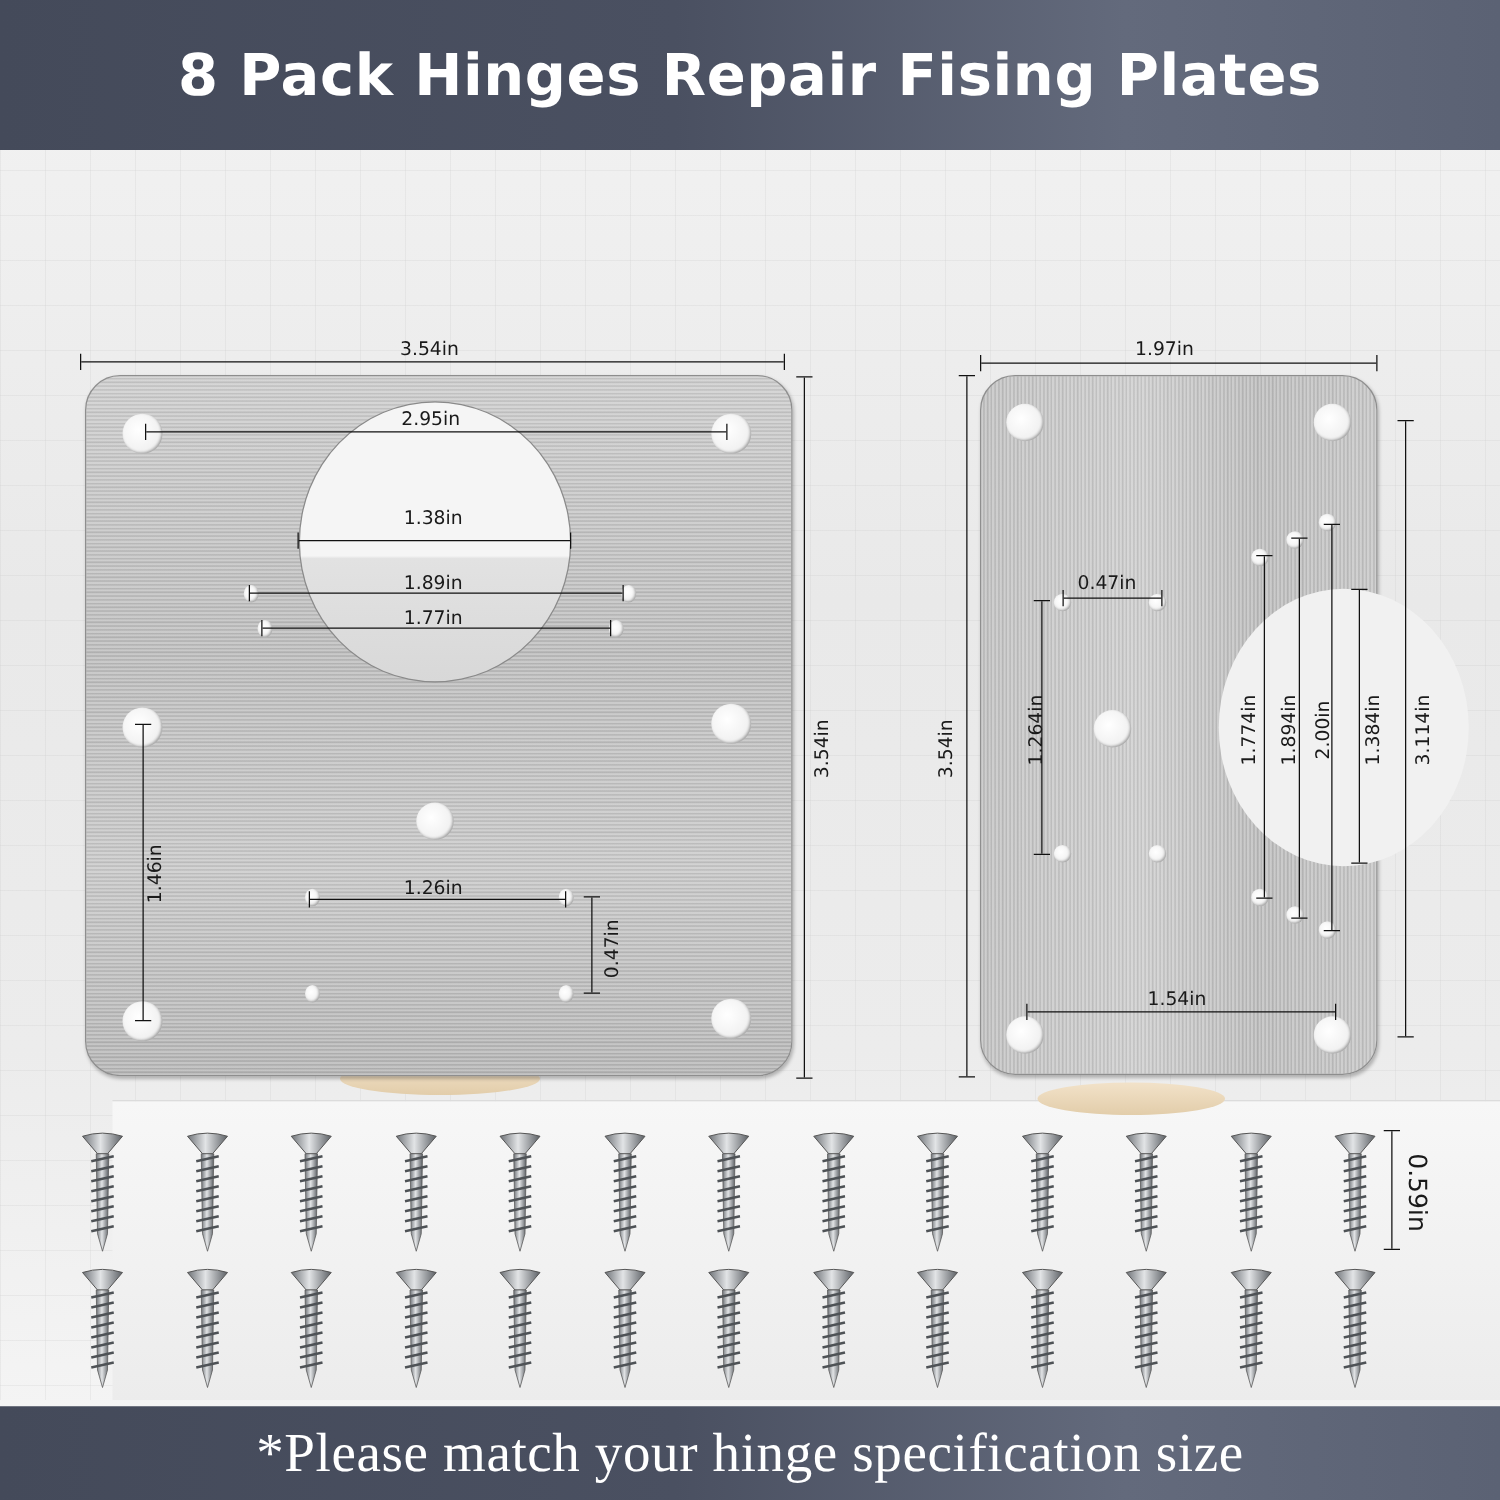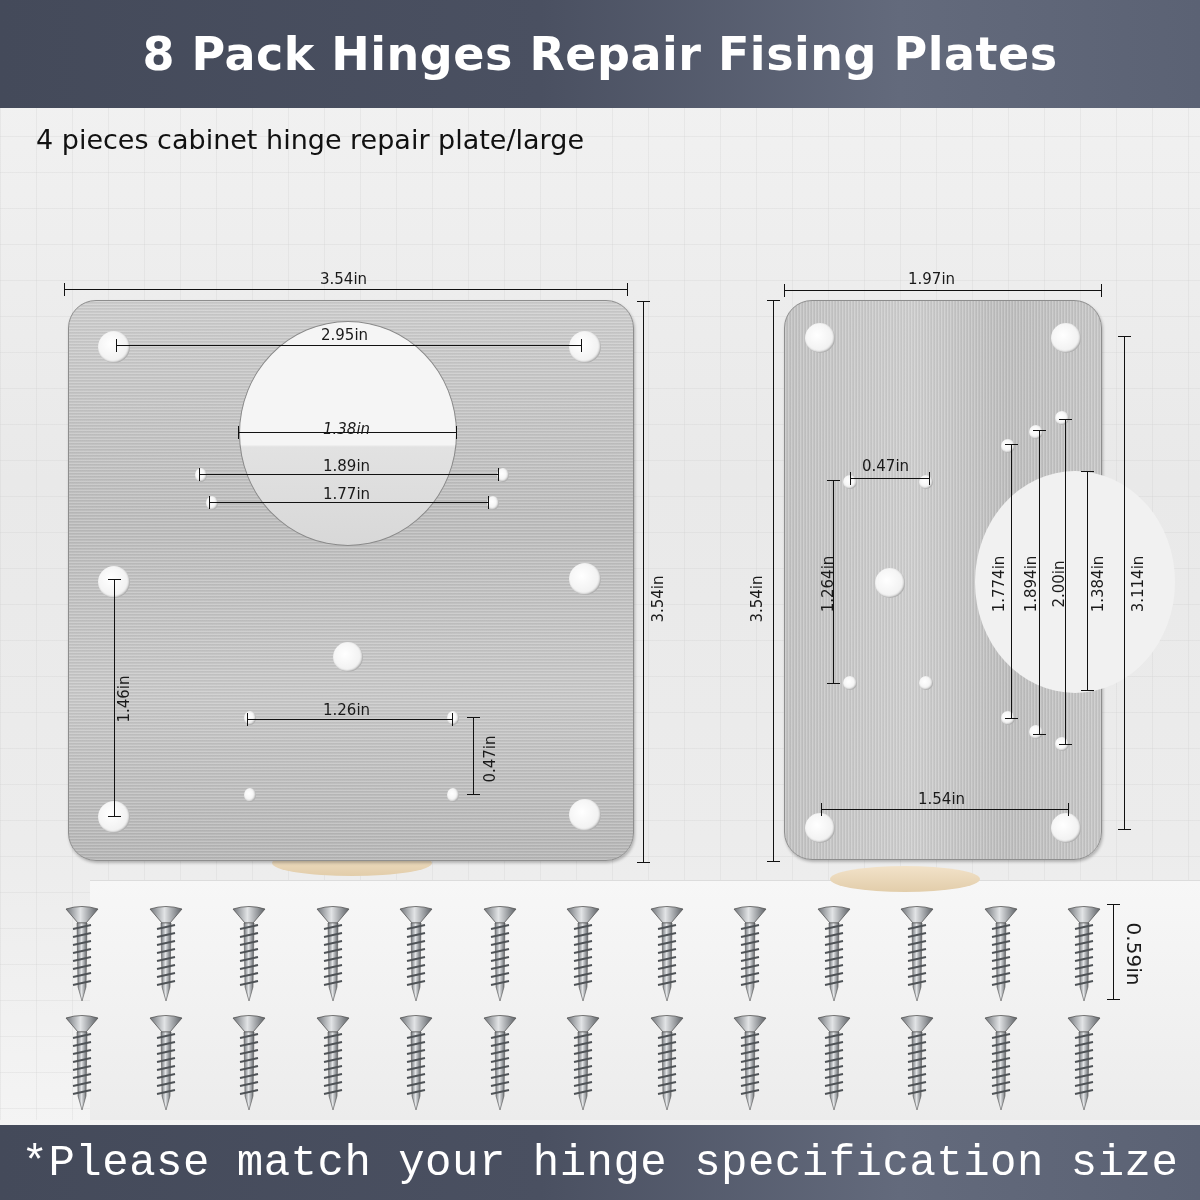--- a/index.html
+++ b/index.html
@@ -22,28 +22,28 @@
     position: absolute; left: 90px; top: 880px; width: 1110px; height: 240px;
     background: linear-gradient(180deg, #f7f7f7, #ececec);
     border-top: 1px solid #dcdcdc;
   }
   .banner {
     position: absolute; left: 0; width: 1200px;
     background: linear-gradient(90deg, #444a5a 0%, #4a5061 45%, #636a7c 75%, #5b6274 100%);
     color: #ffffff;
     display: flex; align-items: center; justify-content: center;
   }
-  .banner.top { top: 0; height: 108px; }
+  .banner.top { top: 0; height: 120px; }
   .banner.bottom { top: 1125px; height: 75px; }
   .banner .title {
     font-family: "DejaVu Sans", sans-serif; font-weight: bold;
     font-size: 46px; letter-spacing: 0.5px;
   }
   .banner .note {
-    font-family: Liberation Mono, monospace;
+    font-family: Liberation Serif, serif;
     font-size: 44px; letter-spacing: 0.5px;
   }
   .contents {
     position: absolute; left: 36px; top: 118px;
     font-family: "DejaVu Sans", sans-serif;
     font-size: 27px; color: #111; line-height: 44px;
   }
 
   .plate {
     position: absolute;
@@ -98,21 +98,20 @@
 <body>
 
 <div class="bg-grid"></div>
 <div class="bg-counter"></div>
 
 <div class="banner top">
   <span class="title">8 Pack Hinges Repair Fising Plates</span>
 </div>
 
 <div class="contents">
-  <div>4 pieces cabinet hinge repair plate/large</div>
 </div>
 
 <div>
 
   <div class="dim-h" style="left:65px; top:289px; width:562px;"></div>
   <div class="lbl" style="left:320px; top:270px;">3.54in</div>
 
   <div class="stand" style="left:272px; top:850px; width:160px;"></div>
 
   <div class="plate" style="left:68px; top:300px; width:566px; height:561px; border-radius:28px 28px 28px 28px;">
@@ -135,21 +134,21 @@
     <div class="hole" style="left:175px; top:410px; width:12px; height:14px;"></div>
     <div class="hole" style="left:378px; top:410px; width:12px; height:14px;"></div>
     <div class="hole" style="left:175px; top:487px; width:12px; height:14px;"></div>
     <div class="hole" style="left:378px; top:487px; width:12px; height:14px;"></div>
   </div>
 
   <div class="dim-h" style="left:117px; top:345px; width:464px;"></div>
   <div class="lbl" style="left:321px; top:326px;">2.95in</div>
 
   <div class="dim-h" style="left:239px; top:432px; width:217px;"></div>
-  <div class="lbl" style="left:323px; top:420px;font-style:italic;">1.38in</div>
+  <div class="lbl" style="left:323px; top:405px;">1.38in</div>
 
   <div class="dim-h" style="left:200px; top:474px; width:298px;"></div>
   <div class="lbl" style="left:323px; top:457px;">1.89in</div>
 
   <div class="dim-h" style="left:210px; top:502px; width:278px;"></div>
   <div class="lbl" style="left:323px; top:485px;">1.77in</div>
 
   <div class="dim-v" style="left:114px; top:580px; height:236px;"></div>
   <div class="lbl vert" style="left:100px; top:690px;">1.46in</div>
 

